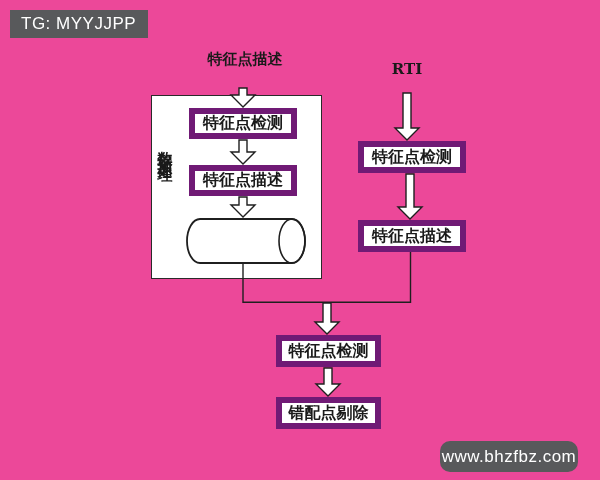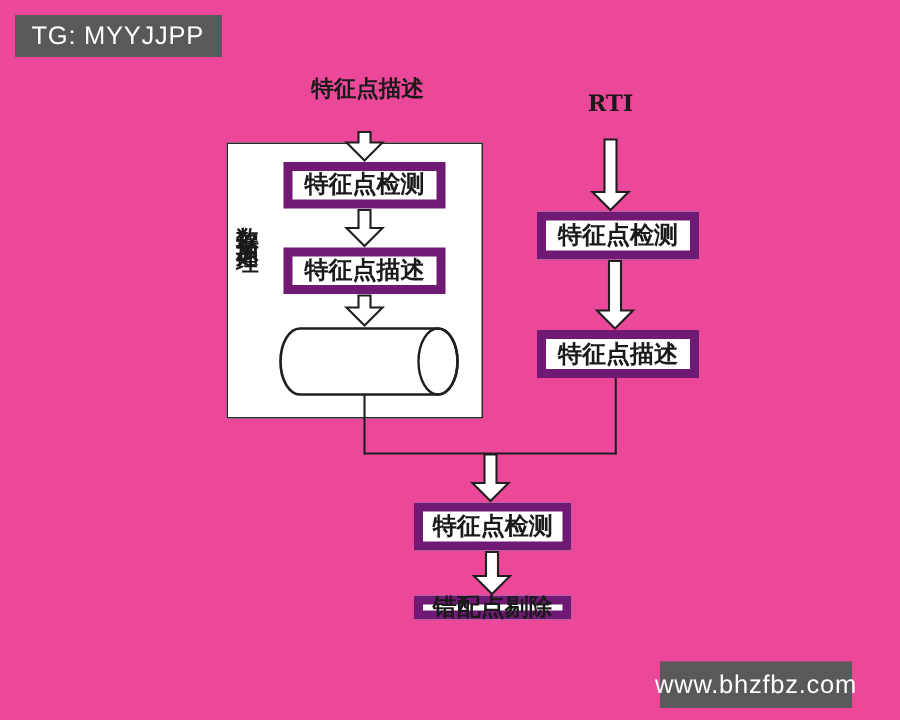--- a/index.html
+++ b/index.html
@@ -6,21 +6,21 @@
   #stage{
     position:relative;width:600px;height:480px;background:#ec4899;
     overflow:hidden;font-family:"DejaVu Serif","Liberation Serif",serif;color:#1a1a1a;
   }
   .badge{
     position:absolute;z-index:8;background:#58595b;color:#ffffff;
     font-family:"Liberation Sans","DejaVu Sans",sans-serif;
     display:flex;align-items:center;font-size:17px;letter-spacing:.5px;
   }
   .badge-tl{left:10px;top:10px;width:127px;height:28px;padding-left:11px;}
-  .badge-br{left:440px;top:441px;width:128px;height:31px;justify-content:center;}
+  .badge-br{left:440px;top:441px;width:138px;height:31px;justify-content:center;border-radius:10px;}
   .node{
     position:absolute;z-index:2;box-sizing:border-box;background:#ffffff;
     border:6px solid #701a75;display:flex;align-items:center;justify-content:center;
     font-size:16px;font-weight:600;white-space:nowrap;
   }
   .groupbox{
     position:absolute;z-index:1;box-sizing:border-box;border:1.4px solid #2a2a2a;background:#ffffff;
   }
   .txt{position:absolute;z-index:6;line-height:1.2;}
   .src-label{font-size:15px;font-weight:600;text-align:center;line-height:18px;}
@@ -48,21 +48,21 @@
   <div class="txt vlabel" style="left:156px;top:139px;height:100px;">数据预处理</div>
 
   <div class="node" style="left:189px;top:108px;width:108px;height:31px;">特征点检测</div>
   <div class="node" style="left:189px;top:165px;width:108px;height:31px;">特征点描述</div>
 
 
   <div class="node" style="left:358px;top:141px;width:108px;height:32px;">特征点检测</div>
   <div class="node" style="left:358px;top:220px;width:108px;height:32px;">特征点描述</div>
 
   <div class="node" style="left:276px;top:335px;width:105px;height:32px;">特征点检测</div>
-  <div class="node" style="left:276px;top:397px;width:105px;height:16px;">错配点剔除</div>
+  <div class="node" style="left:276px;top:397px;width:105px;height:32px;">错配点剔除</div>
 
   <svg class="overlay" width="600" height="480" viewBox="0 0 600 480">
 
     <path d="M243 263 V303" fill="none" stroke="#1f1f1f" stroke-width="1.4"></path>
     <path d="M410.5 252 V303" fill="none" stroke="#1f1f1f" stroke-width="1.4"></path>
     <path d="M243 302.3 H411" fill="none" stroke="#1f1f1f" stroke-width="1.4"></path>
 
     <path d="M200 219 L292 219 A13 22 0 0 1 292 263 L200 263 A13 22 0 0 1 200 219 Z" fill="#ffffff" stroke="#1f1f1f" stroke-width="1.8"></path>
     <ellipse cx="292" cy="241" rx="13" ry="22" fill="none" stroke="#1f1f1f" stroke-width="1.6"></ellipse>
 

